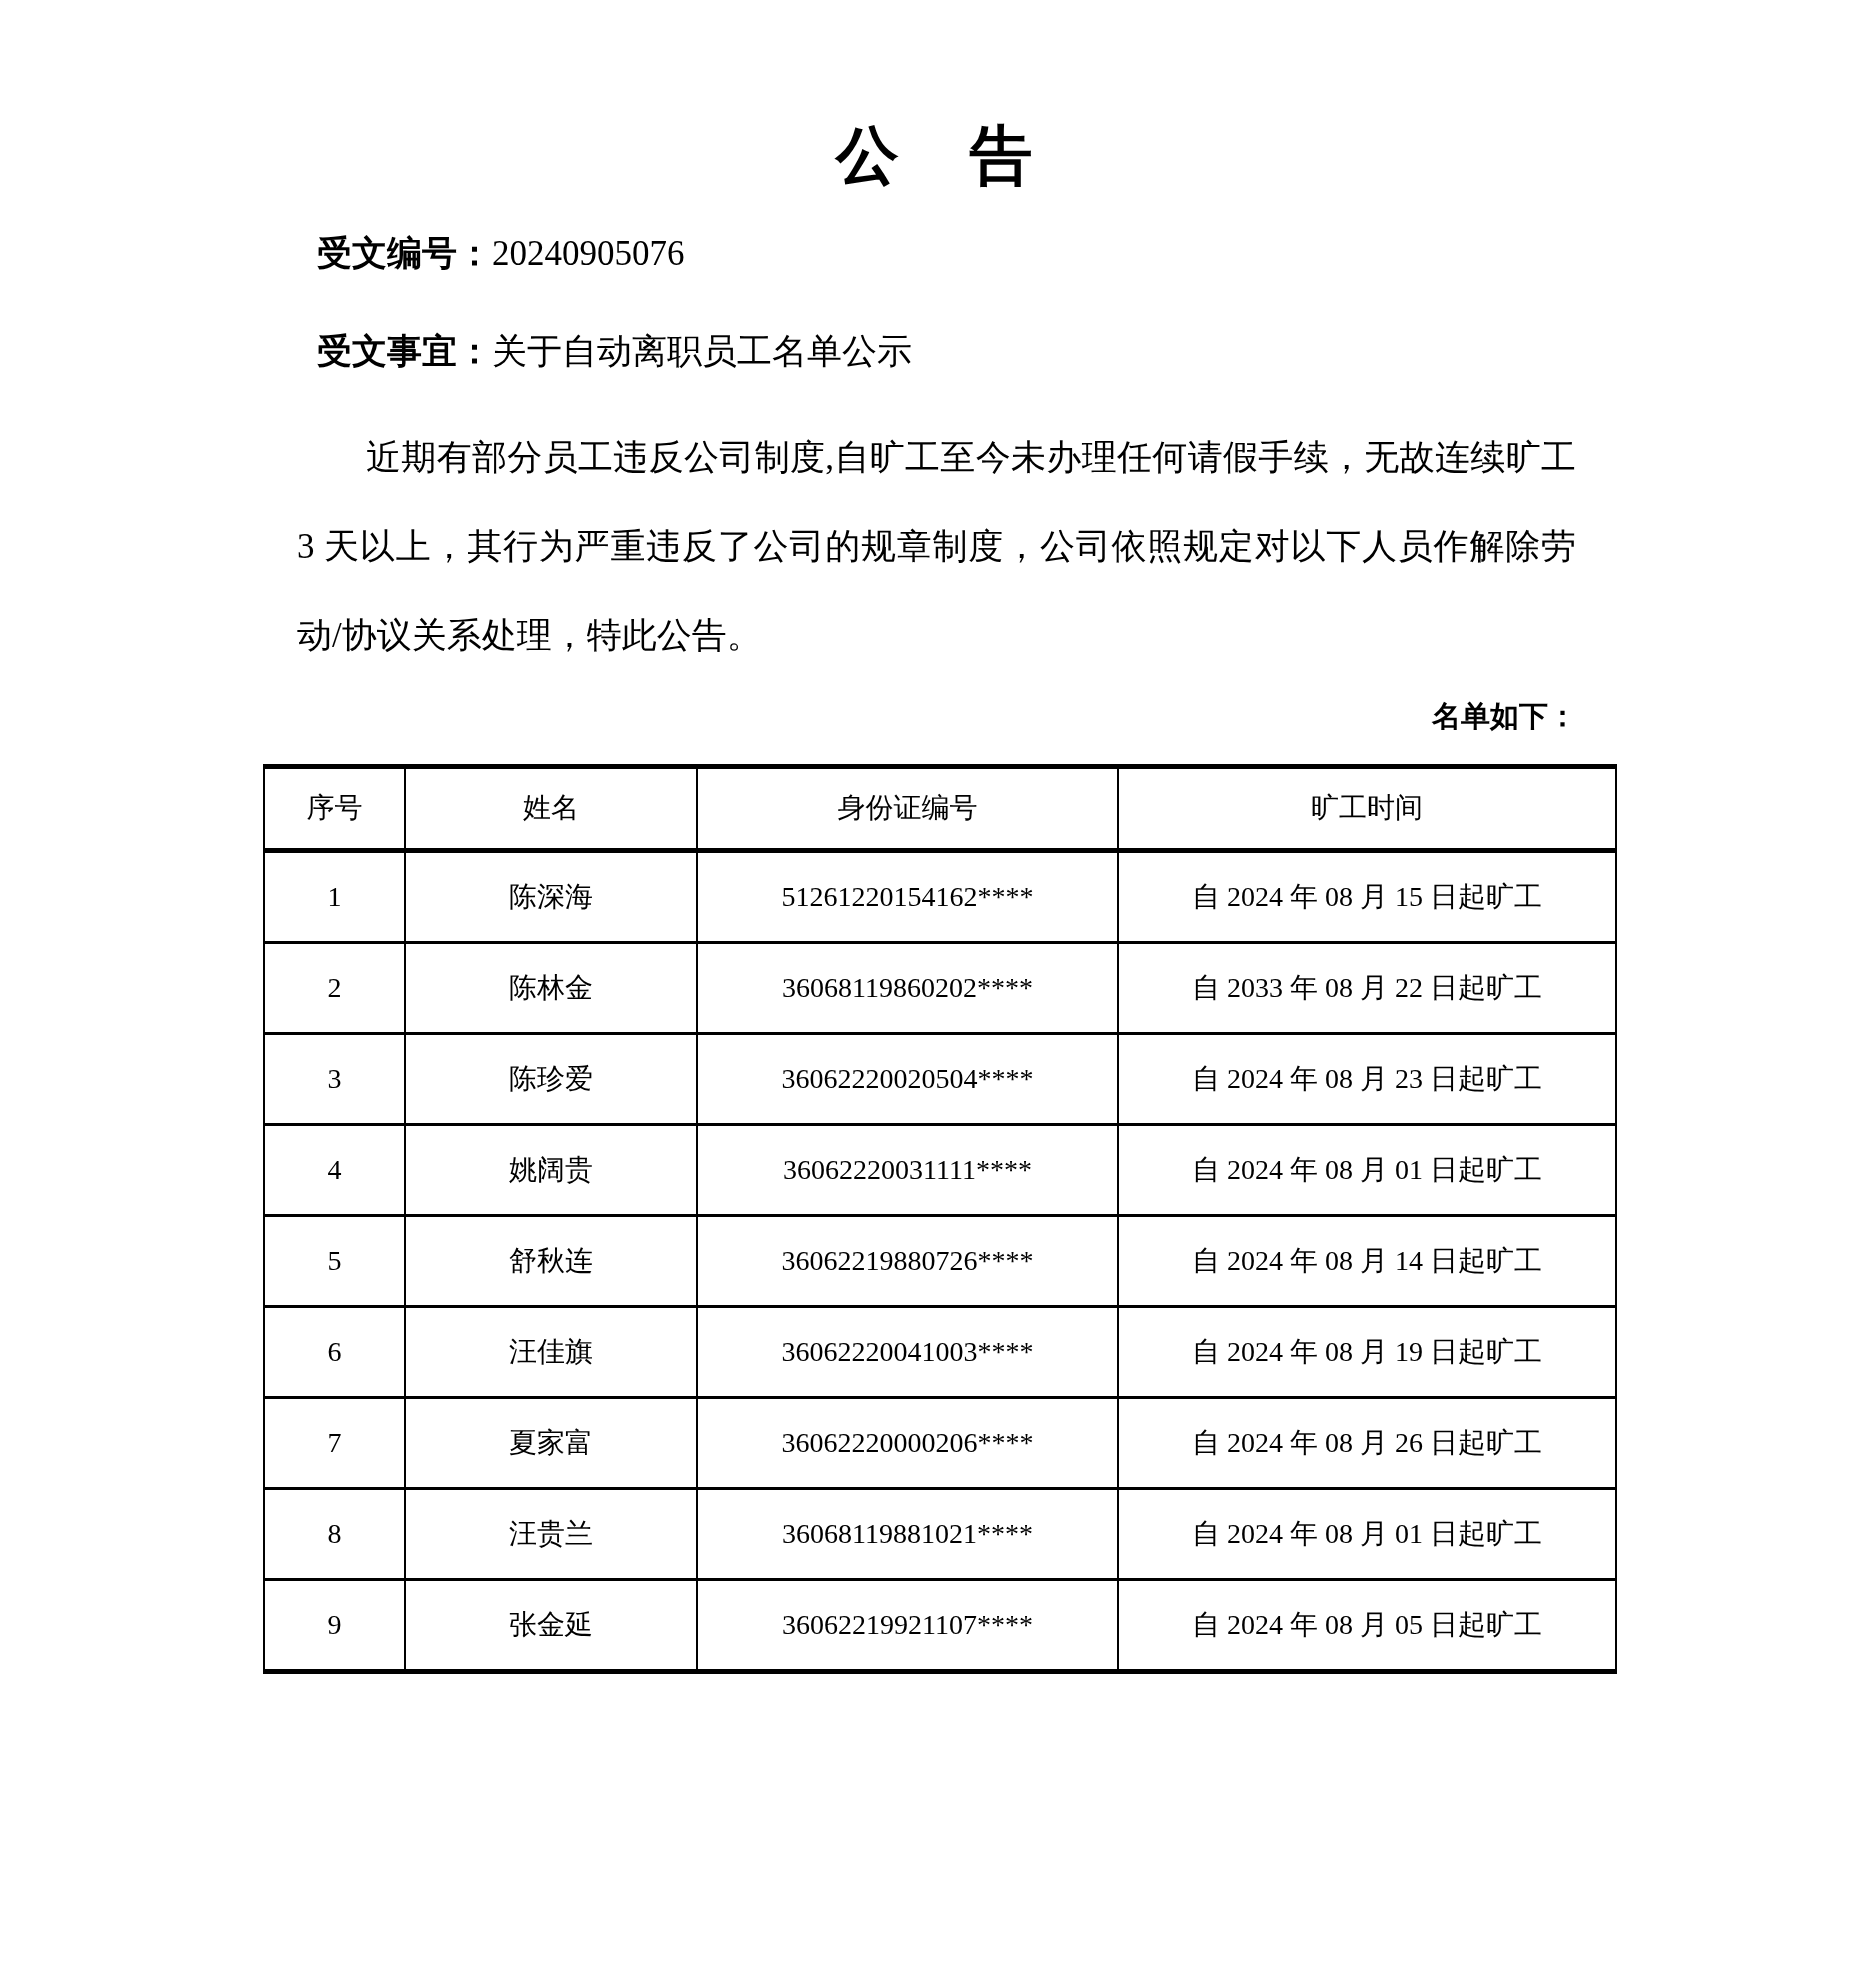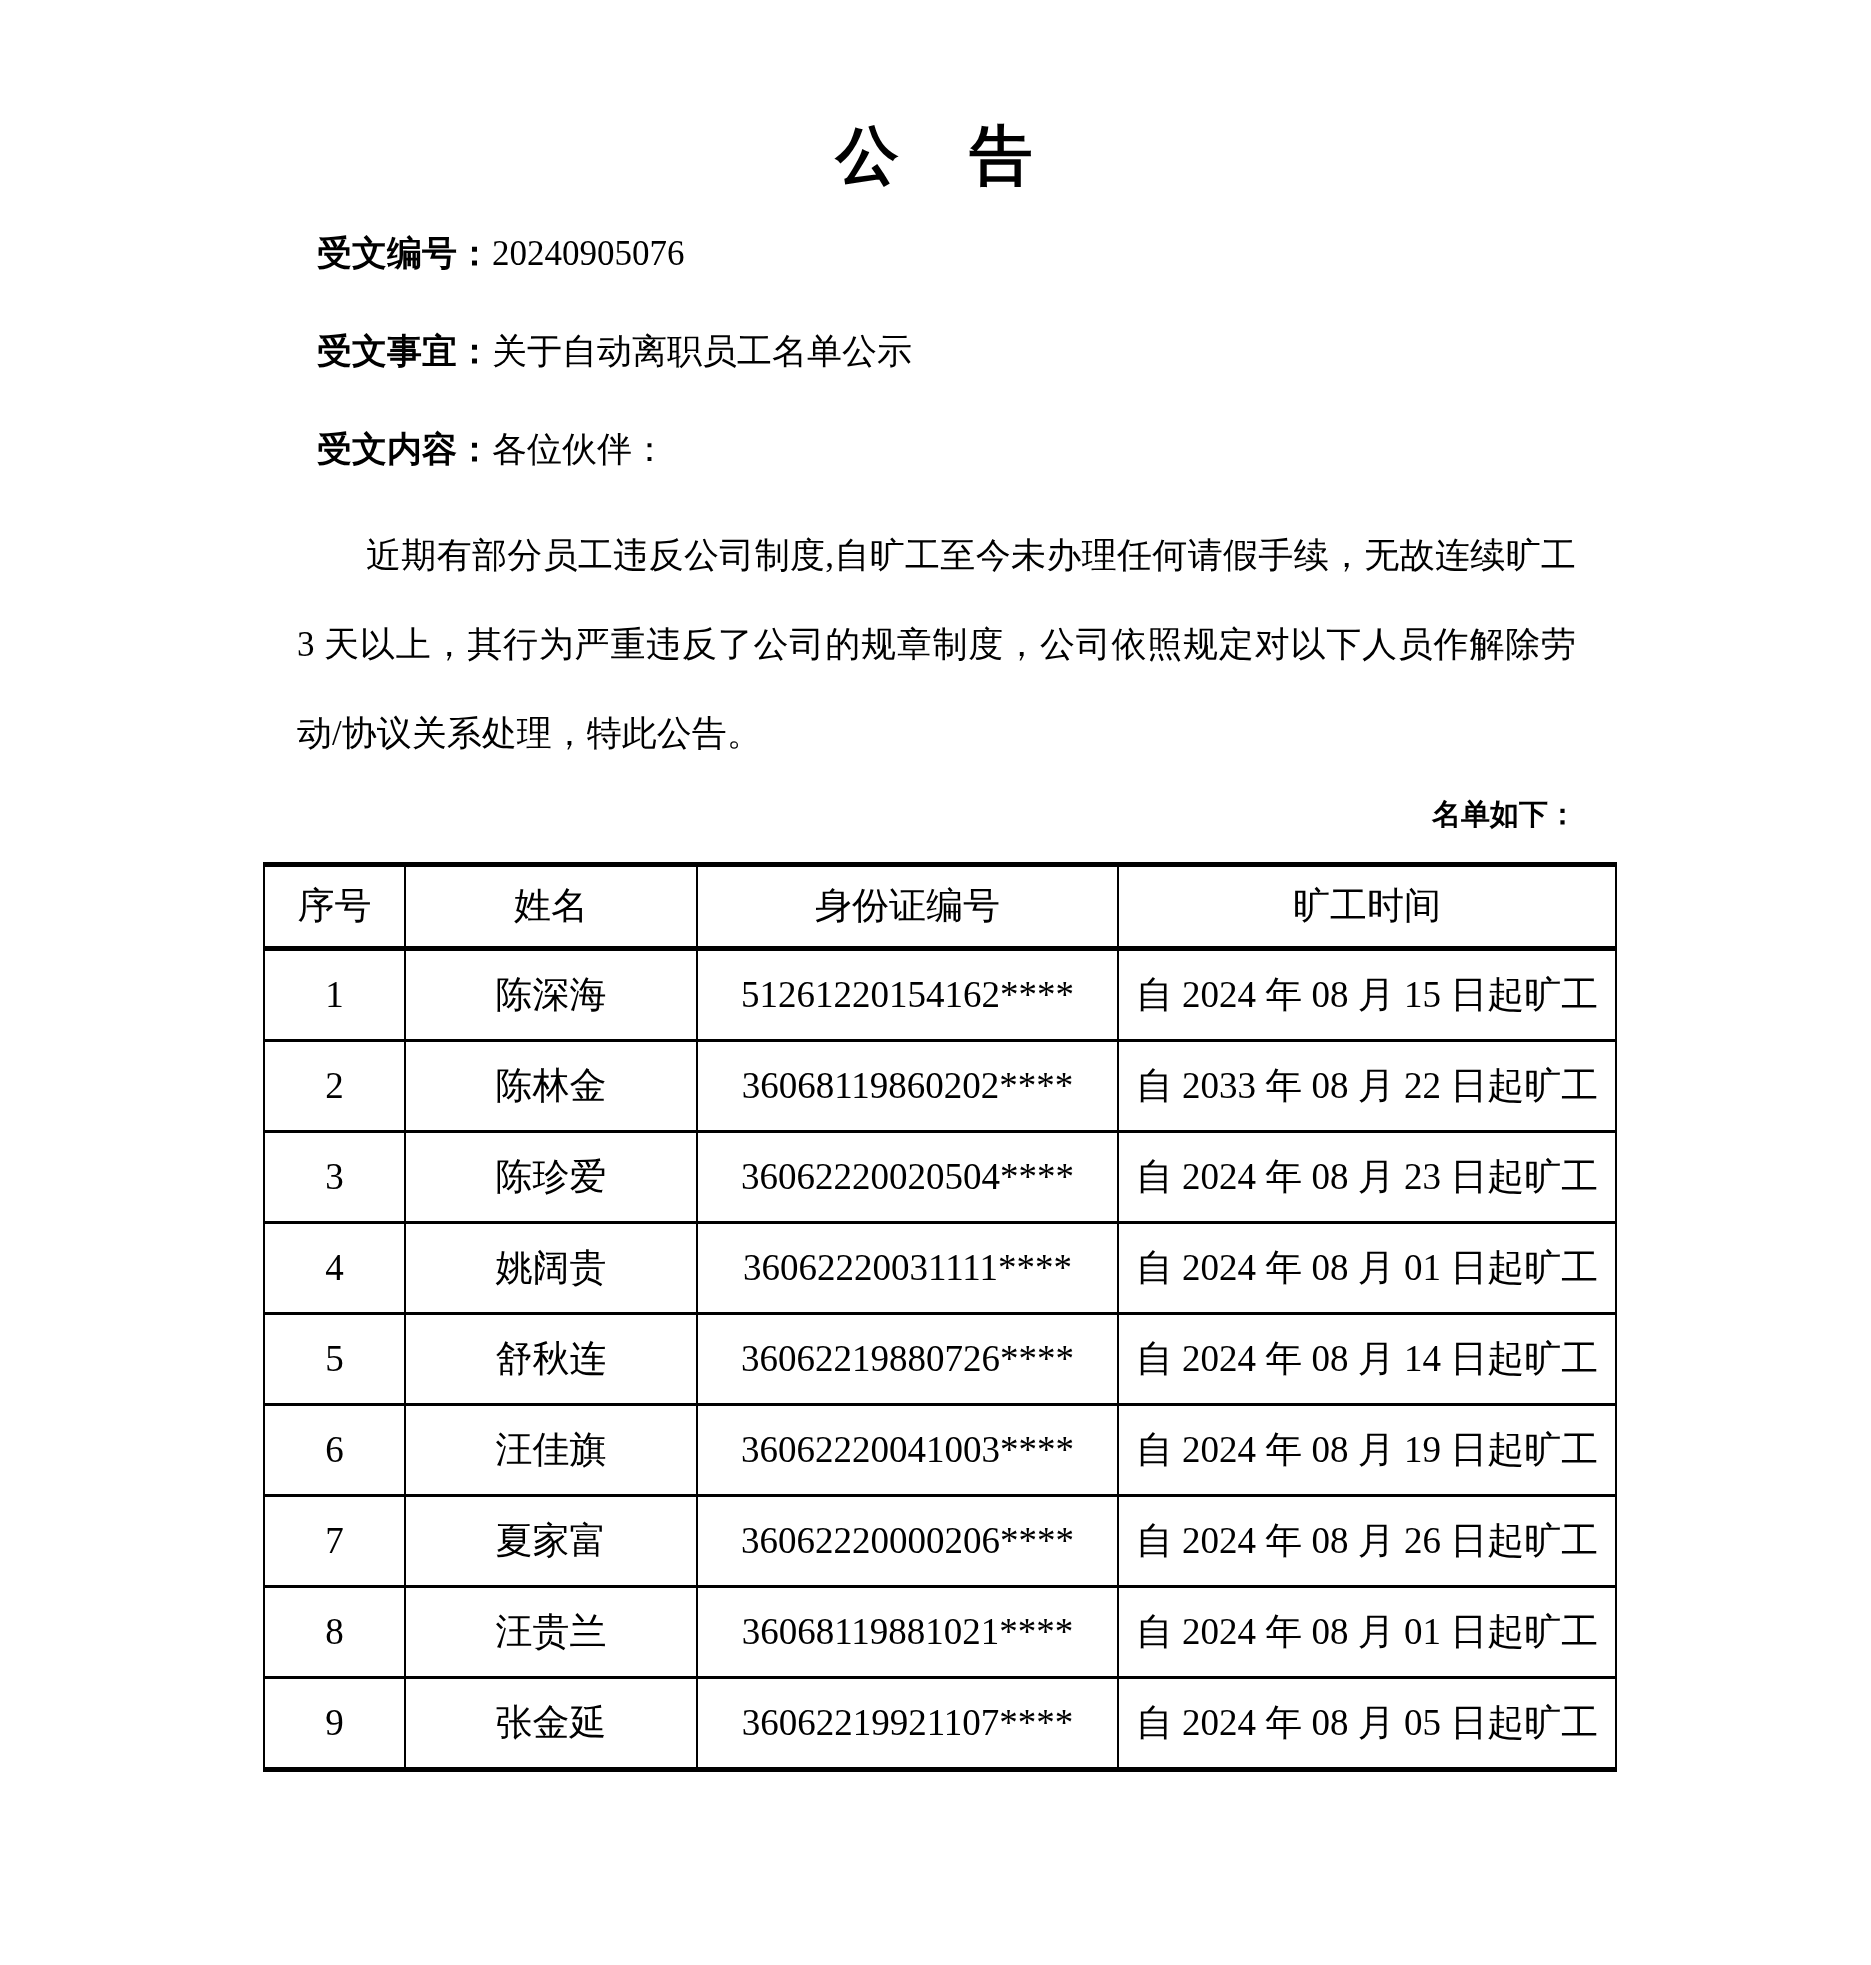--- a/index.html
+++ b/index.html
@@ -63,21 +63,21 @@
     border-bottom: 5.5px solid #000000;
     border-left: 2px solid #000000;
     border-right: 2px solid #000000;
   }
   table.roster th,
   table.roster td {
     border-left: 2px solid #000000;
     border-right: 2px solid #000000;
     text-align: center;
     vertical-align: middle;
-    font-size: 37px;
+    font-size: 28px;
     font-weight: normal;
     padding: 0;
     overflow: hidden;
     white-space: nowrap;
   }
   table.roster thead th {
     height: 79px;
     border-bottom: 5.5px solid #000000;
   }
   table.roster tbody td {
@@ -91,23 +91,20 @@
 <div class="page">
 
   <h1 class="doc-title">公　告</h1>
 
   <div class="fields">
     <div class="field">
       <span class="label">受文编号：</span><span class="value">20240905076</span>
     </div>
     <div class="field">
       <span class="label">受文事宜：</span><span class="value">关于自动离职员工名单公示</span>
-    </div>
-    <div class="field">
-      <span class="label">受文内容：</span><span class="value">各位伙伴：</span>
     </div>
   </div>
 
   <p class="body-par">近期有部分员工违反公司制度,自旷工至今未办理任何请假手续，无故连续旷工 3 天以上，其行为严重违反了公司的规章制度，公司依照规定对以下人员作解除劳动/协议关系处理，特此公告。</p>
 
   <div class="list-intro">名单如下：</div>
 
   <table class="roster">
     <colgroup>
       <col style="width:141px">

